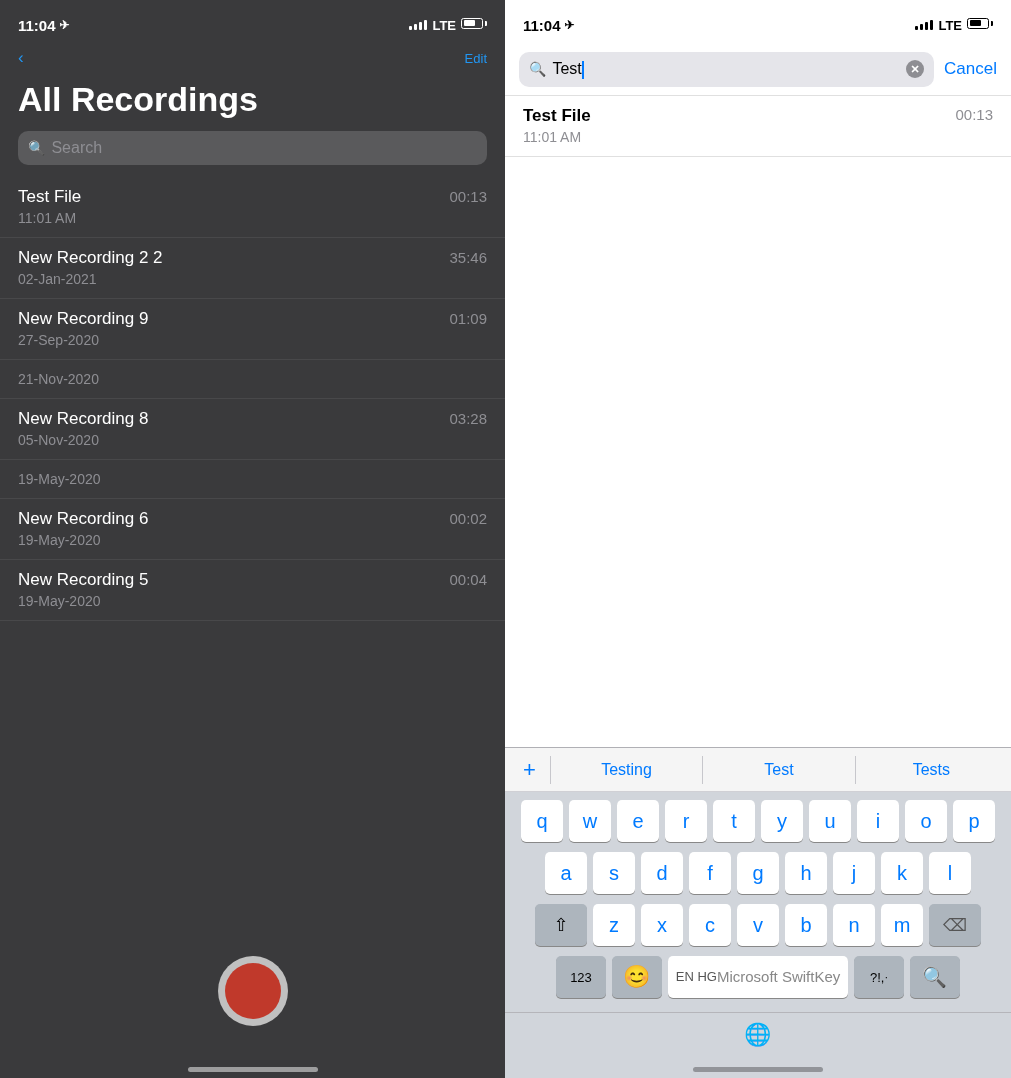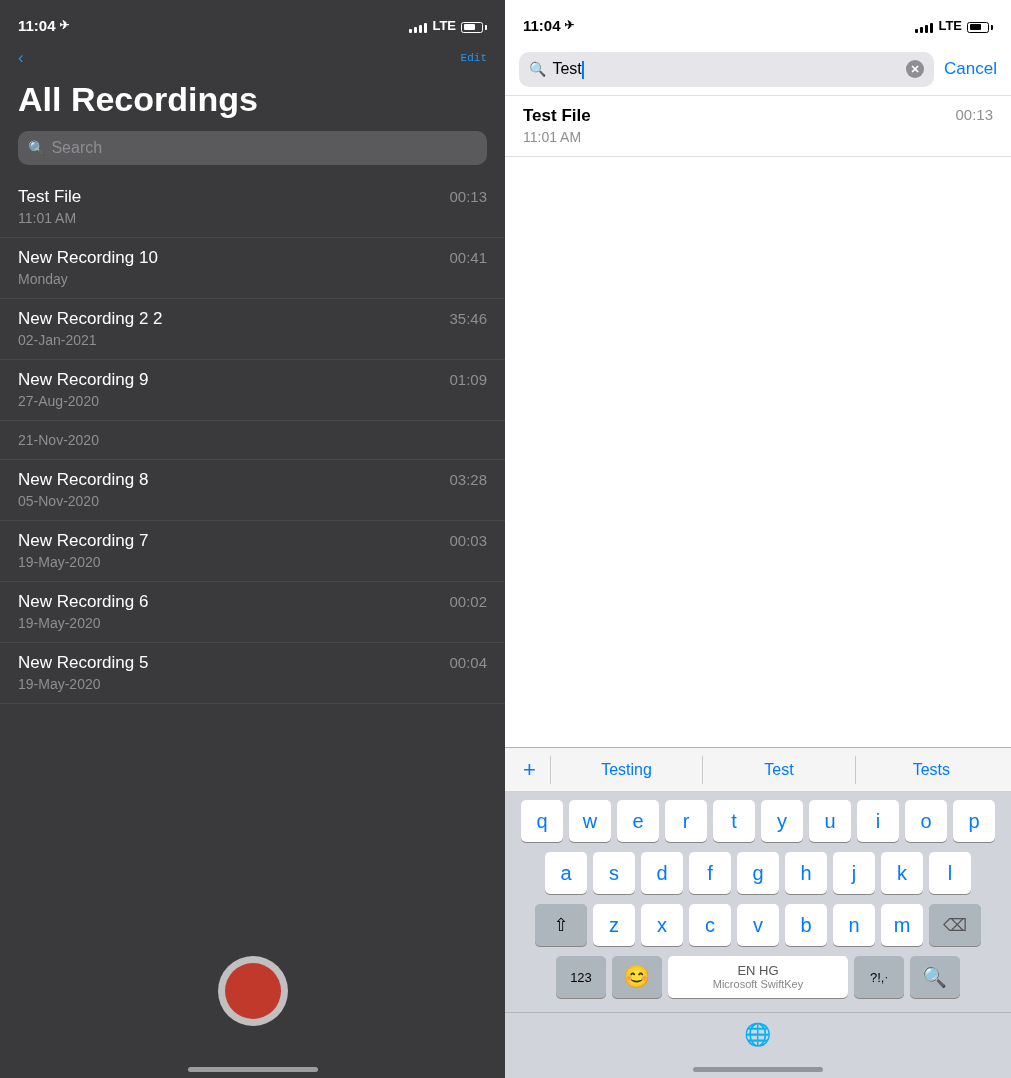--- a/index.html
+++ b/index.html
@@ -41,21 +41,21 @@
     .status-bar-left {
       font-size: 15px;
       font-weight: 600;
       color: inherit;
       display: flex;
       align-items: center;
       gap: 4px;
     }
     .status-bar-right {
       display: flex;
-      align-items: flex-end;
+      align-items: flex-start;
       gap: 5px;
       font-size: 13px;
       font-weight: 600;
     }
     .left-panel .status-bar { color: #ffffff; }
     .right-panel .status-bar { color: #000000; }
 
     
     .signal-bars {
       display: flex;
@@ -108,23 +108,22 @@
     .back-button {
       color: #2196f3;
       font-size: 17px;
       display: flex;
       align-items: center;
       gap: 2px;
       cursor: pointer;
     }
     .edit-button {
       color: #2196f3;
-      font-size: 11px;
+      font-size: 13px;
       cursor: pointer;
-      font-family: Liberation Mono, monospace;
     }
 
     
     .page-title {
       font-size: 34px;
       font-weight: 700;
       color: #ffffff;
       padding: 4px 18px 12px 18px;
     }
 
@@ -396,30 +395,30 @@
       flex: 1.5;
     }
     .key-space {
       flex: 4;
       max-width: 200px;
       font-size: 13px;
       color: #8e8e93;
     }
     .key-space-inner {
       display: flex;
-      flex-direction: column;
+      flex-direction: row;
       align-items: center;
       line-height: 1.2;
     }
     .key-space-lang {
       font-size: 13px;
       color: #555;
     }
     .key-space-brand {
-      font-size: 11px;
+      font-size: 15px;
       color: #888;
     }
     .key-punct {
       min-width: 38px;
       max-width: 50px;
       flex: 1.5;
       font-size: 14px;
       color: #000;
     }
     .key-search-icon {
@@ -488,54 +487,43 @@
 
     <div class="recording-item">
       <div class="recording-item-header">
         <span class="recording-name">Test File</span>
         <span class="recording-duration">00:13</span>
       </div>
       <span class="recording-date">11:01 AM</span>
     </div>
     <div class="recording-item">
       <div class="recording-item-header">
-        <span class="recording-name">New Recording 10</span>
-        <span class="recording-duration">00:41</span>
-      </div>
-      <span class="recording-date">Monday</span>
-    </div>
-    <div class="recording-item">
-      <div class="recording-item-header">
         <span class="recording-name">New Recording 2 2</span>
         <span class="recording-duration">35:46</span>
       </div>
       <span class="recording-date">02-Jan-2021</span>
     </div>
     <div class="recording-item">
       <div class="recording-item-header">
         <span class="recording-name">New Recording 9</span>
         <span class="recording-duration">01:09</span>
       </div>
-      <span class="recording-date">27-Aug-2020</span>
+      <span class="recording-date">27-Sep-2020</span>
     </div>
     <div class="recording-item">
       <span class="recording-date">21-Nov-2020</span>
     </div>
     <div class="recording-item">
       <div class="recording-item-header">
         <span class="recording-name">New Recording 8</span>
         <span class="recording-duration">03:28</span>
       </div>
       <span class="recording-date">05-Nov-2020</span>
     </div>
     <div class="recording-item">
-      <div class="recording-item-header">
-        <span class="recording-name">New Recording 7</span>
-        <span class="recording-duration">00:03</span>
-      </div>
       <span class="recording-date">19-May-2020</span>
     </div>
     <div class="recording-item">
       <div class="recording-item-header">
         <span class="recording-name">New Recording 6</span>
         <span class="recording-duration">00:02</span>
       </div>
       <span class="recording-date">19-May-2020</span>
     </div>
     <div class="recording-item">

